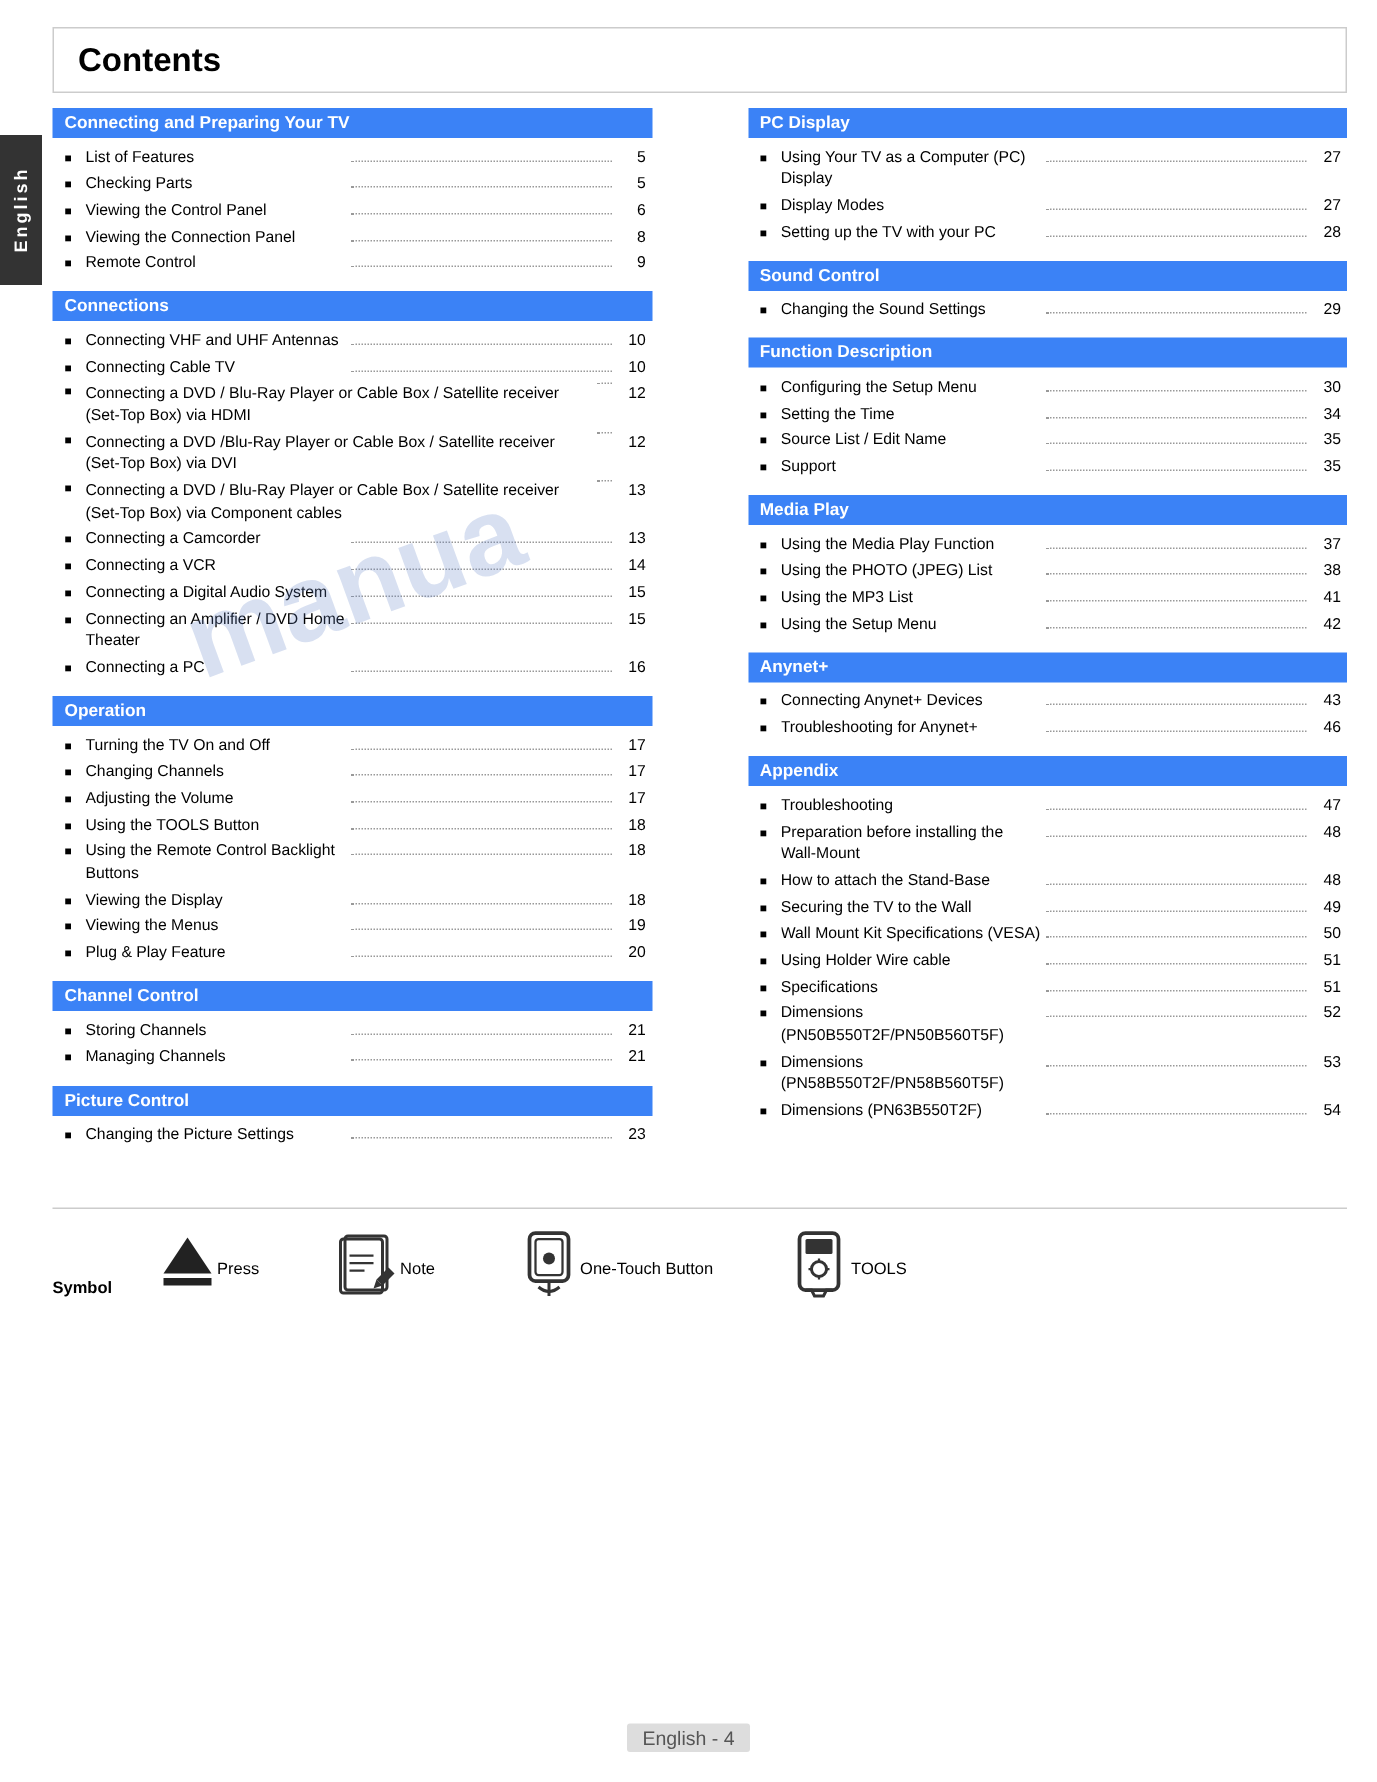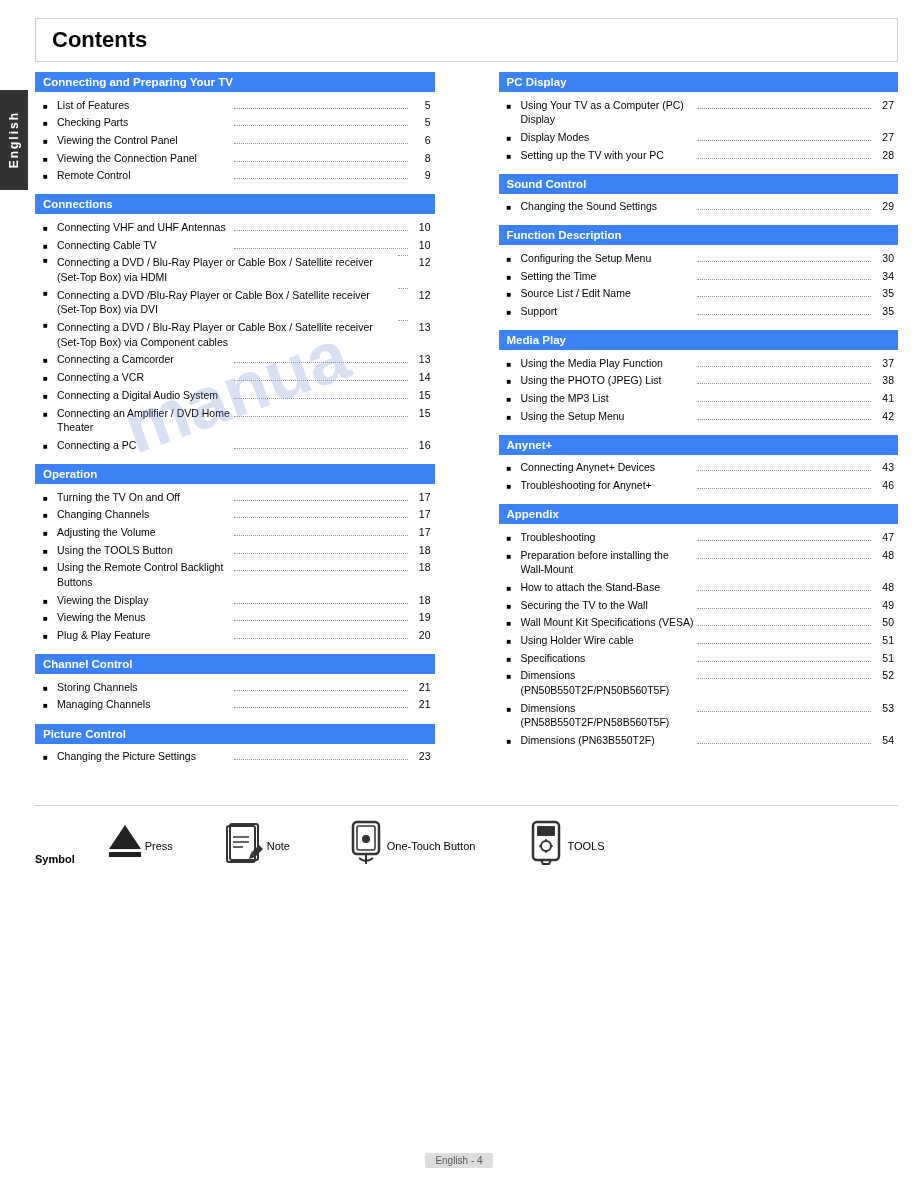--- a/index.html
+++ b/index.html
@@ -147,21 +147,21 @@
       right: 0;
       text-align: center;
       font-size: 10px;
       color: #555;
     }
     .footer-badge {
       display: inline-block;
       background: #ddd;
       padding: 2px 10px;
       border-radius: 2px;
-      font-size: 10px;
+      font-size: 13px;
     }
     
     .watermark {
       position: absolute;
       color: rgba(100, 130, 200, 0.25);
       font-size: 72px;
       font-weight: bold;
       pointer-events: none;
       user-select: none;
       z-index: 10;

